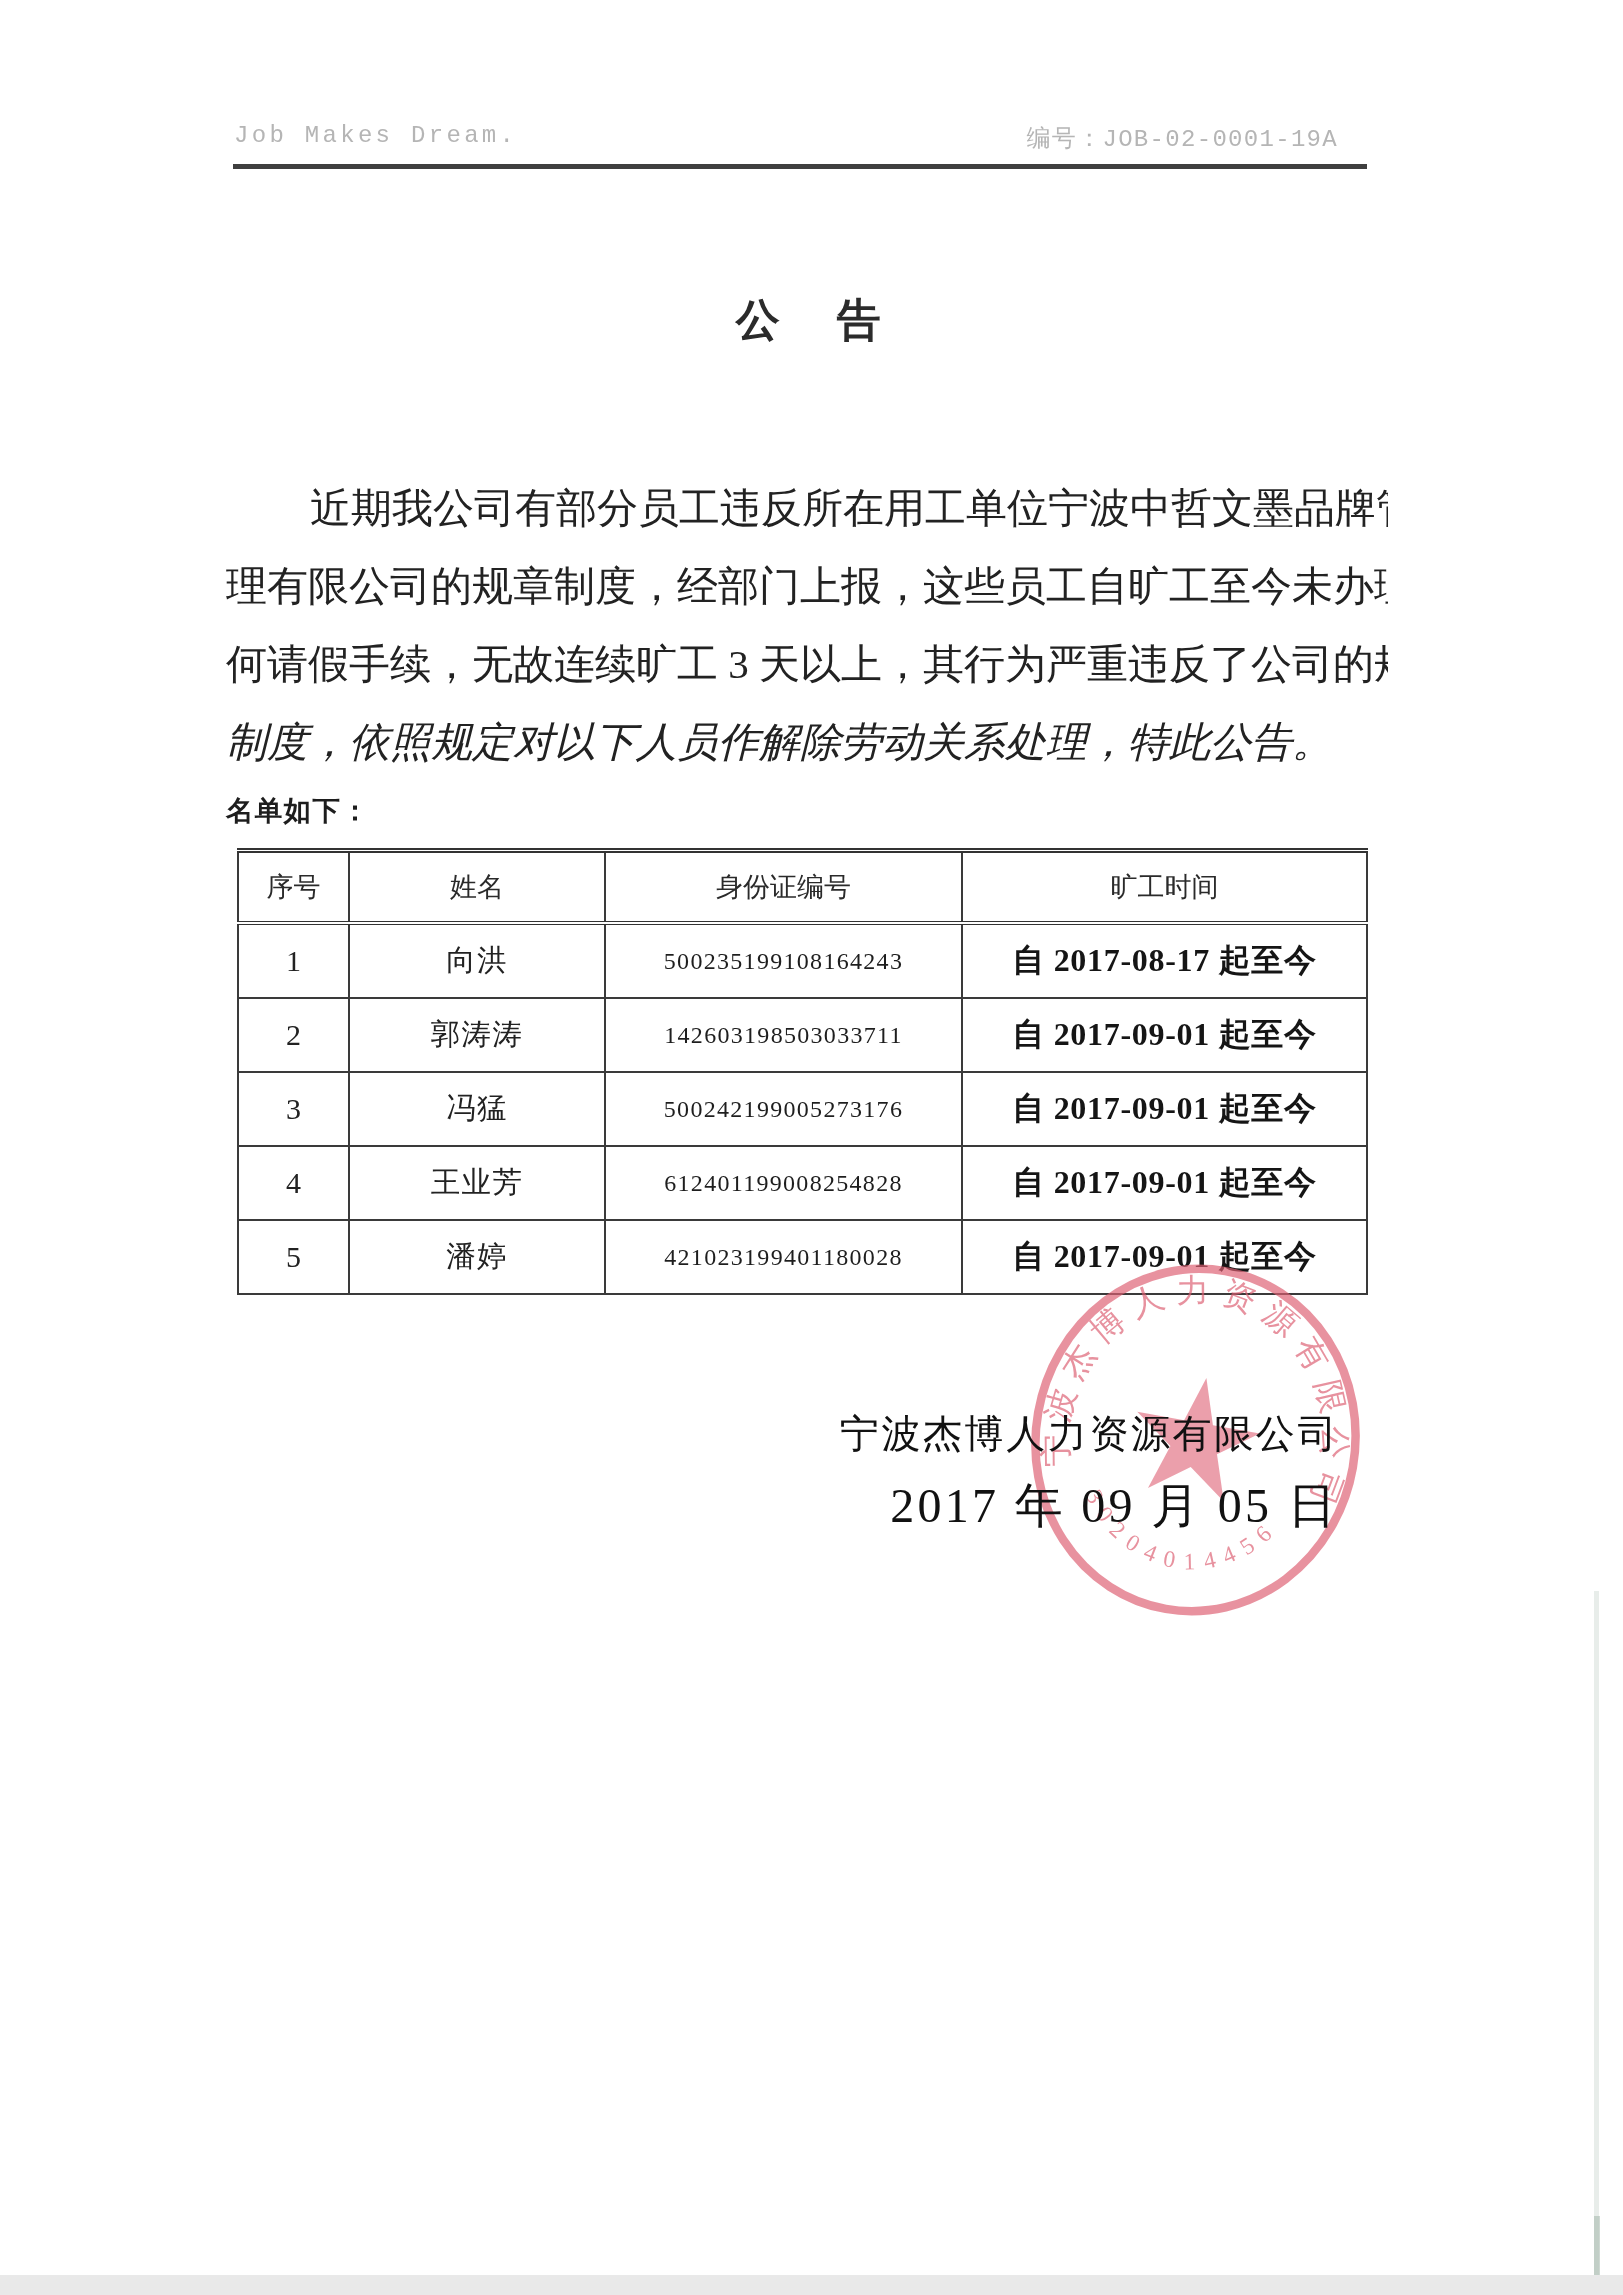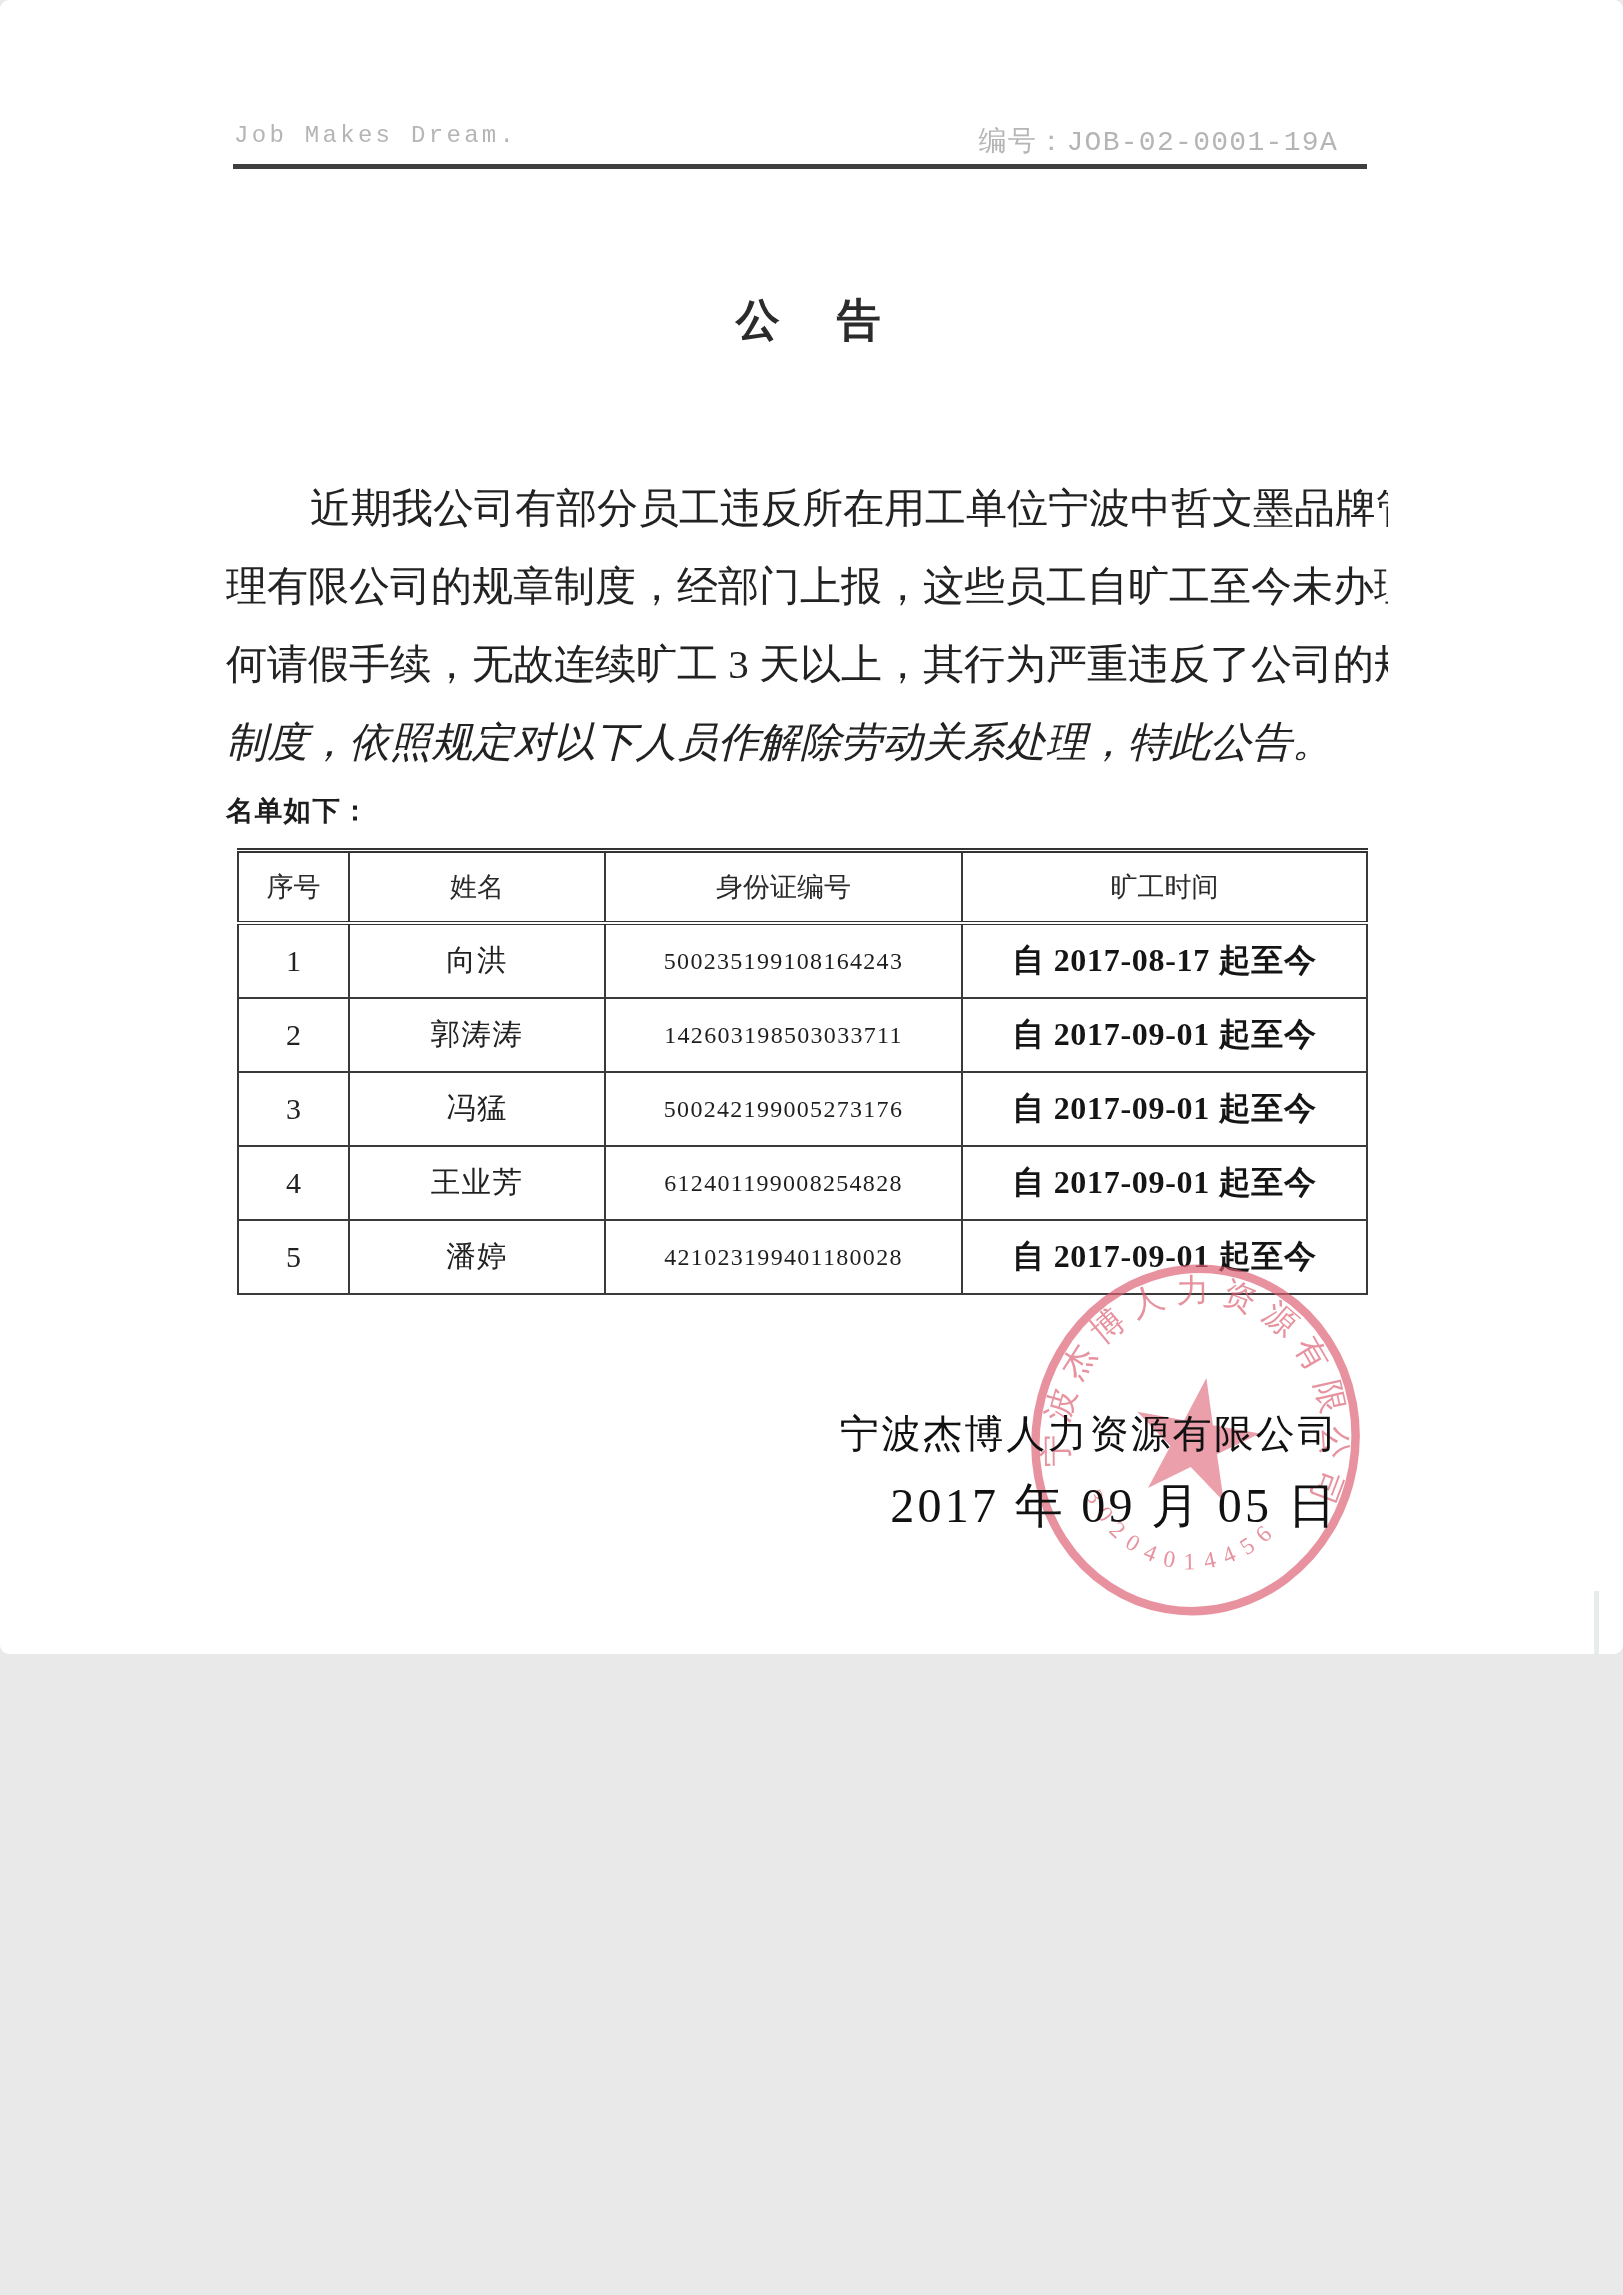--- a/index.html
+++ b/index.html
@@ -1,27 +1,27 @@
 <!DOCTYPE html>
 <html style="font-size:10.5px"><head>
 <meta charset="utf-8">
 <style>
   html,body{margin:0;padding:0;background:#e9e9e9;}
   .page{
-    position:relative;width:1623px;height:1654px;background:#ffffff;
-    overflow:hidden;font-family:"Liberation Serif","DejaVu Serif",serif;color:#222;border-radius:9px;
+    position:relative;width:1623px;height:2275px;background:#ffffff;
+    overflow:hidden;font-family:"Liberation Serif","DejaVu Serif",serif;color:#222;
   }
   
   .hdr-left{
     position:absolute;left:234px;top:122px;font-family:"Liberation Mono","DejaVu Sans Mono",monospace;
     font-size:24px;color:#b5b5b5;letter-spacing:3.3px;white-space:nowrap;
   }
   .hdr-right{
     position:absolute;right:285px;top:122px;font-family:"Liberation Mono","DejaVu Sans Mono",monospace;
-    font-size:28px;color:#b5b5b5;letter-spacing:1.3px;white-space:nowrap;
+    font-size:24px;color:#b5b5b5;letter-spacing:1.3px;white-space:nowrap;
   }
   .hdr-rule{
     position:absolute;left:233px;top:164px;width:1134px;height:4.6px;background:#3f3f3f;
   }
   
   .doc-title{
     position:absolute;left:0;right:0;top:291px;text-align:center;
     font-size:44px;font-weight:700;letter-spacing:6.5px;color:#2b2b2b;white-space:pre;
   }
   

